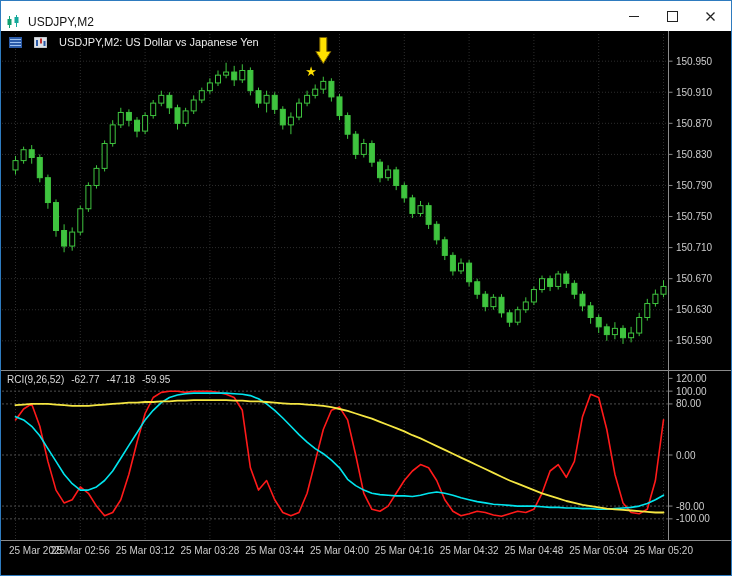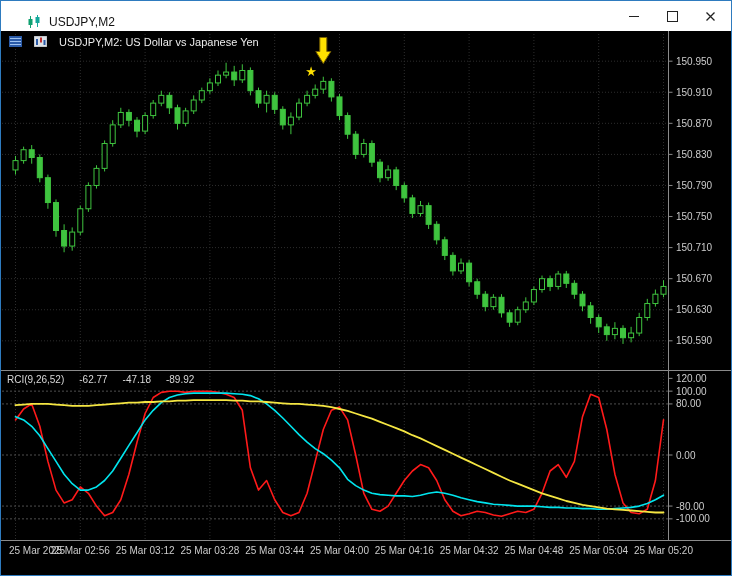--- a/index.html
+++ b/index.html
@@ -1,27 +1,27 @@
 <!DOCTYPE html>
 <html><head>
 <meta charset="utf-8">
 <style>
   html,body{margin:0;padding:0;background:#666;}
   .window{position:relative;width:730px;height:574px;border:1px solid #2E7BBF;background:#000;font-family:"Liberation Sans",sans-serif;overflow:hidden;}
-  .titlebar{position:absolute;top:0;left:0;right:0;height:42px;background:#FFFFFF;display:flex;align-items:center;padding-left:25px;box-sizing:border-box;}
+  .titlebar{position:absolute;top:0;left:0;right:0;height:42px;background:#FFFFFF;display:flex;align-items:center;padding-left:4px;box-sizing:border-box;}
   .title{font-size:12px;color:#111;margin-left:6px;}
   .controls{position:absolute;right:2px;top:0;height:30px;display:flex;}
   .wbtn{width:38px;height:30px;display:flex;align-items:center;justify-content:center;cursor:default;}
   .glyph-min{width:10px;height:1px;background:#222;display:block;}
   .glyph-max{width:9px;height:9px;border:1px solid #222;display:block;}
   .client{position:absolute;top:30px;left:0;width:730px;height:544px;background:#000;}
   #chart-svg{position:absolute;top:0;left:0;}
-  .symbol-label{position:absolute;left:8px;top:5px;display:flex;gap:12px;color:#ECECEC;font-size:11px;white-space:nowrap;}
+  .symbol-label{position:absolute;left:8px;top:5px;display:flex;align-items:center;gap:12px;color:#ECECEC;font-size:11px;white-space:nowrap;}
   .rci-label{position:absolute;left:6px;top:343px;color:#D8D8D8;font-size:10px;white-space:nowrap;}
-  .rci-label span{margin-right:15px;}
+  .rci-label span{margin-right:7px;}
 </style>
 </head>
 <body>
 
 <div class="window">
   <div class="titlebar">
     <span style="display:flex;">
       <svg width="17" height="15" viewBox="0 0 17 15">
         <line x1="4.5" y1="1" x2="4.5" y2="13" stroke="#0FA070" stroke-width="1"></line>
         <rect x="2.5" y="4" width="4" height="6" fill="#0FA070"></rect>
@@ -324,16 +324,16 @@
           <rect x="0" y="0" width="13" height="11" fill="#DDE2E8" stroke="#777" stroke-width="0.5"></rect>
           <rect x="2" y="3" width="2" height="6" fill="#2B5BA8"></rect>
           <rect x="6" y="1.5" width="2" height="5" fill="#C03030"></rect>
           <rect x="9.5" y="4" width="2" height="5" fill="#2B5BA8"></rect>
         </svg>
       </span>
       <span>USDJPY,M2:  US Dollar vs Japanese Yen</span>
     </div>
 
     <div class="rci-label">
-      <span>RCI(9,26,52)</span><span>-62.77</span><span>-47.18</span><span>-89.92</span>
+      <span>RCI(9,26,52)</span><span>-62.77</span><span>-47.18</span><span>-59.95</span>
     </div>
   </div>
 </div>
 
 </body></html>

